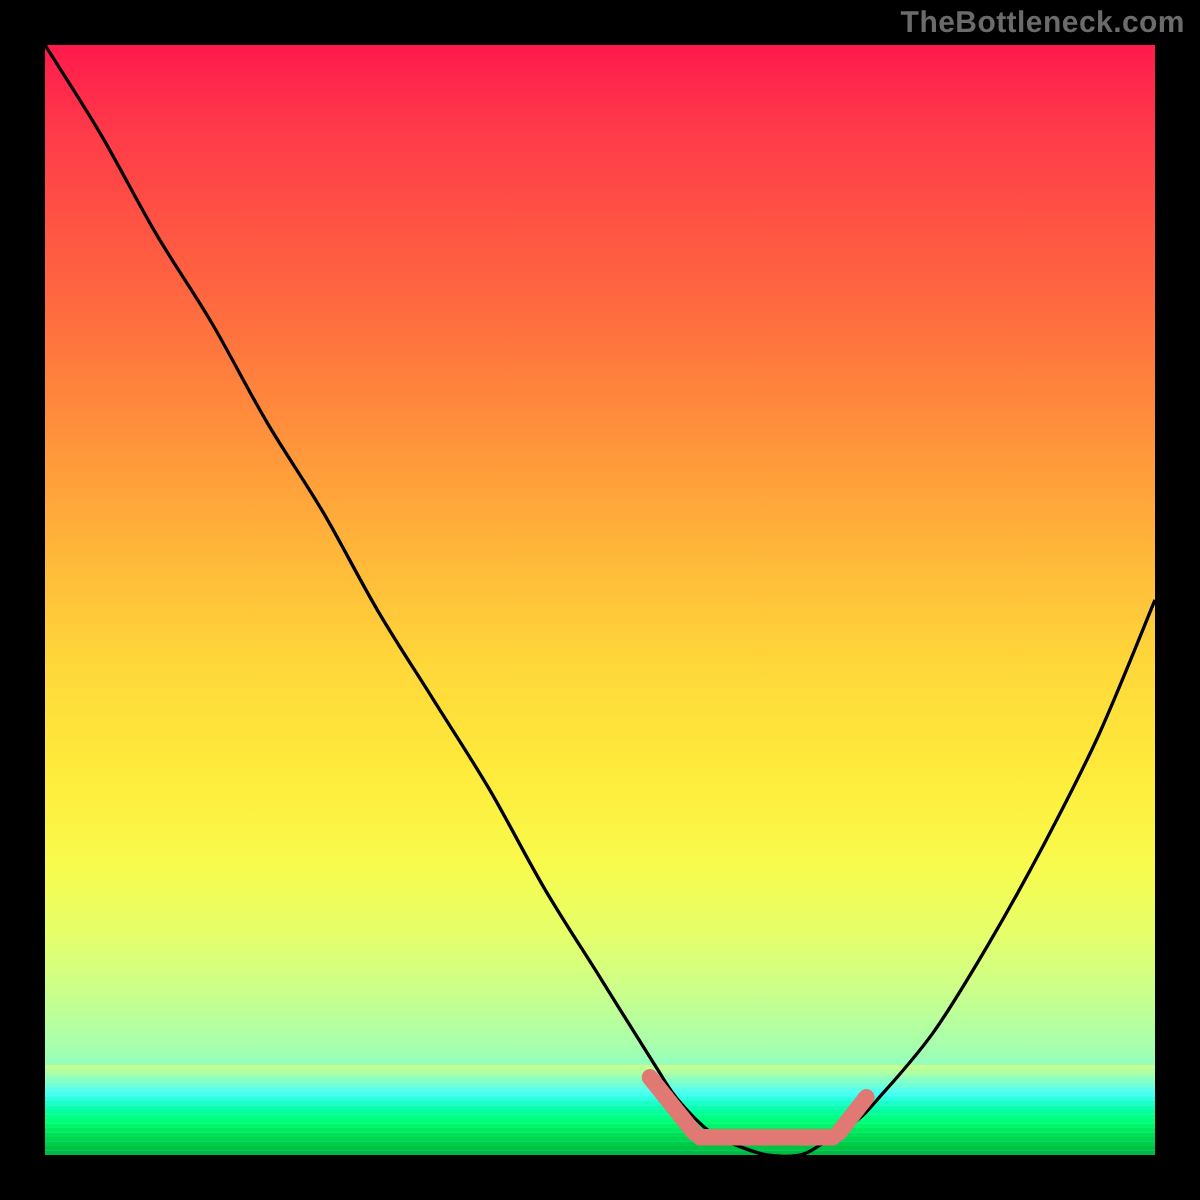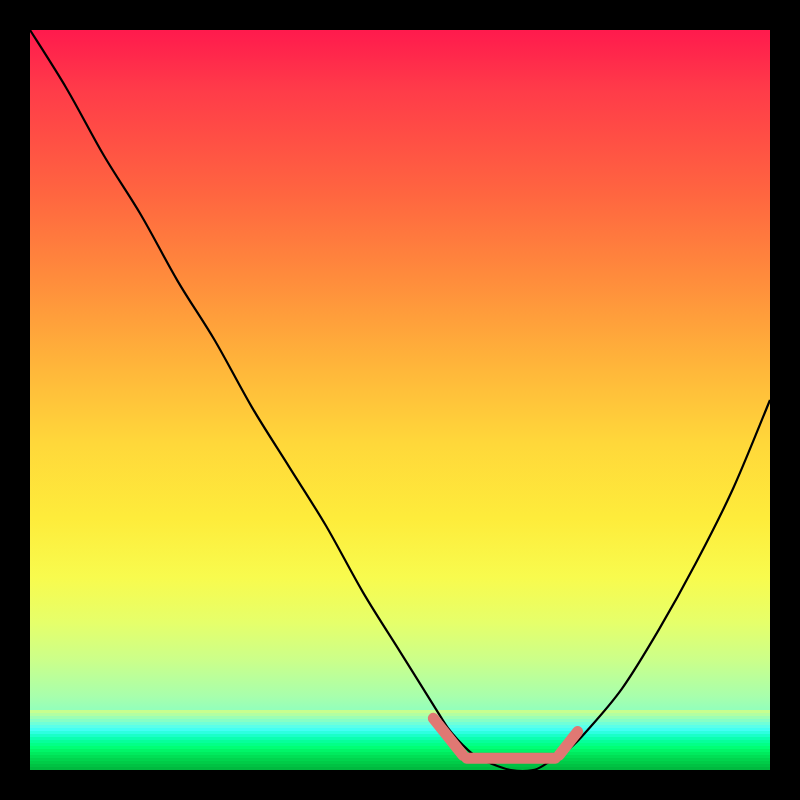--- a/index.html
+++ b/index.html
@@ -72,20 +72,21 @@
     inset: 0;
     width: 100%;
     height: 100%;
   }
 </style>
 </head>
 <body>
 
 <div class="frame">
 
+  <div class="watermark">TheBottleneck.com</div>
 
   <div class="plot-area">
     <div class="gradient-bg"></div>
 
     <div class="bottom-stripes">
       <div style="background:#c7ff8f"></div>
       <div style="background:#b2ffa2"></div>
       <div style="background:#9cffb4"></div>
       <div style="background:#86ffc6"></div>
       <div style="background:#70ffd8"></div>

